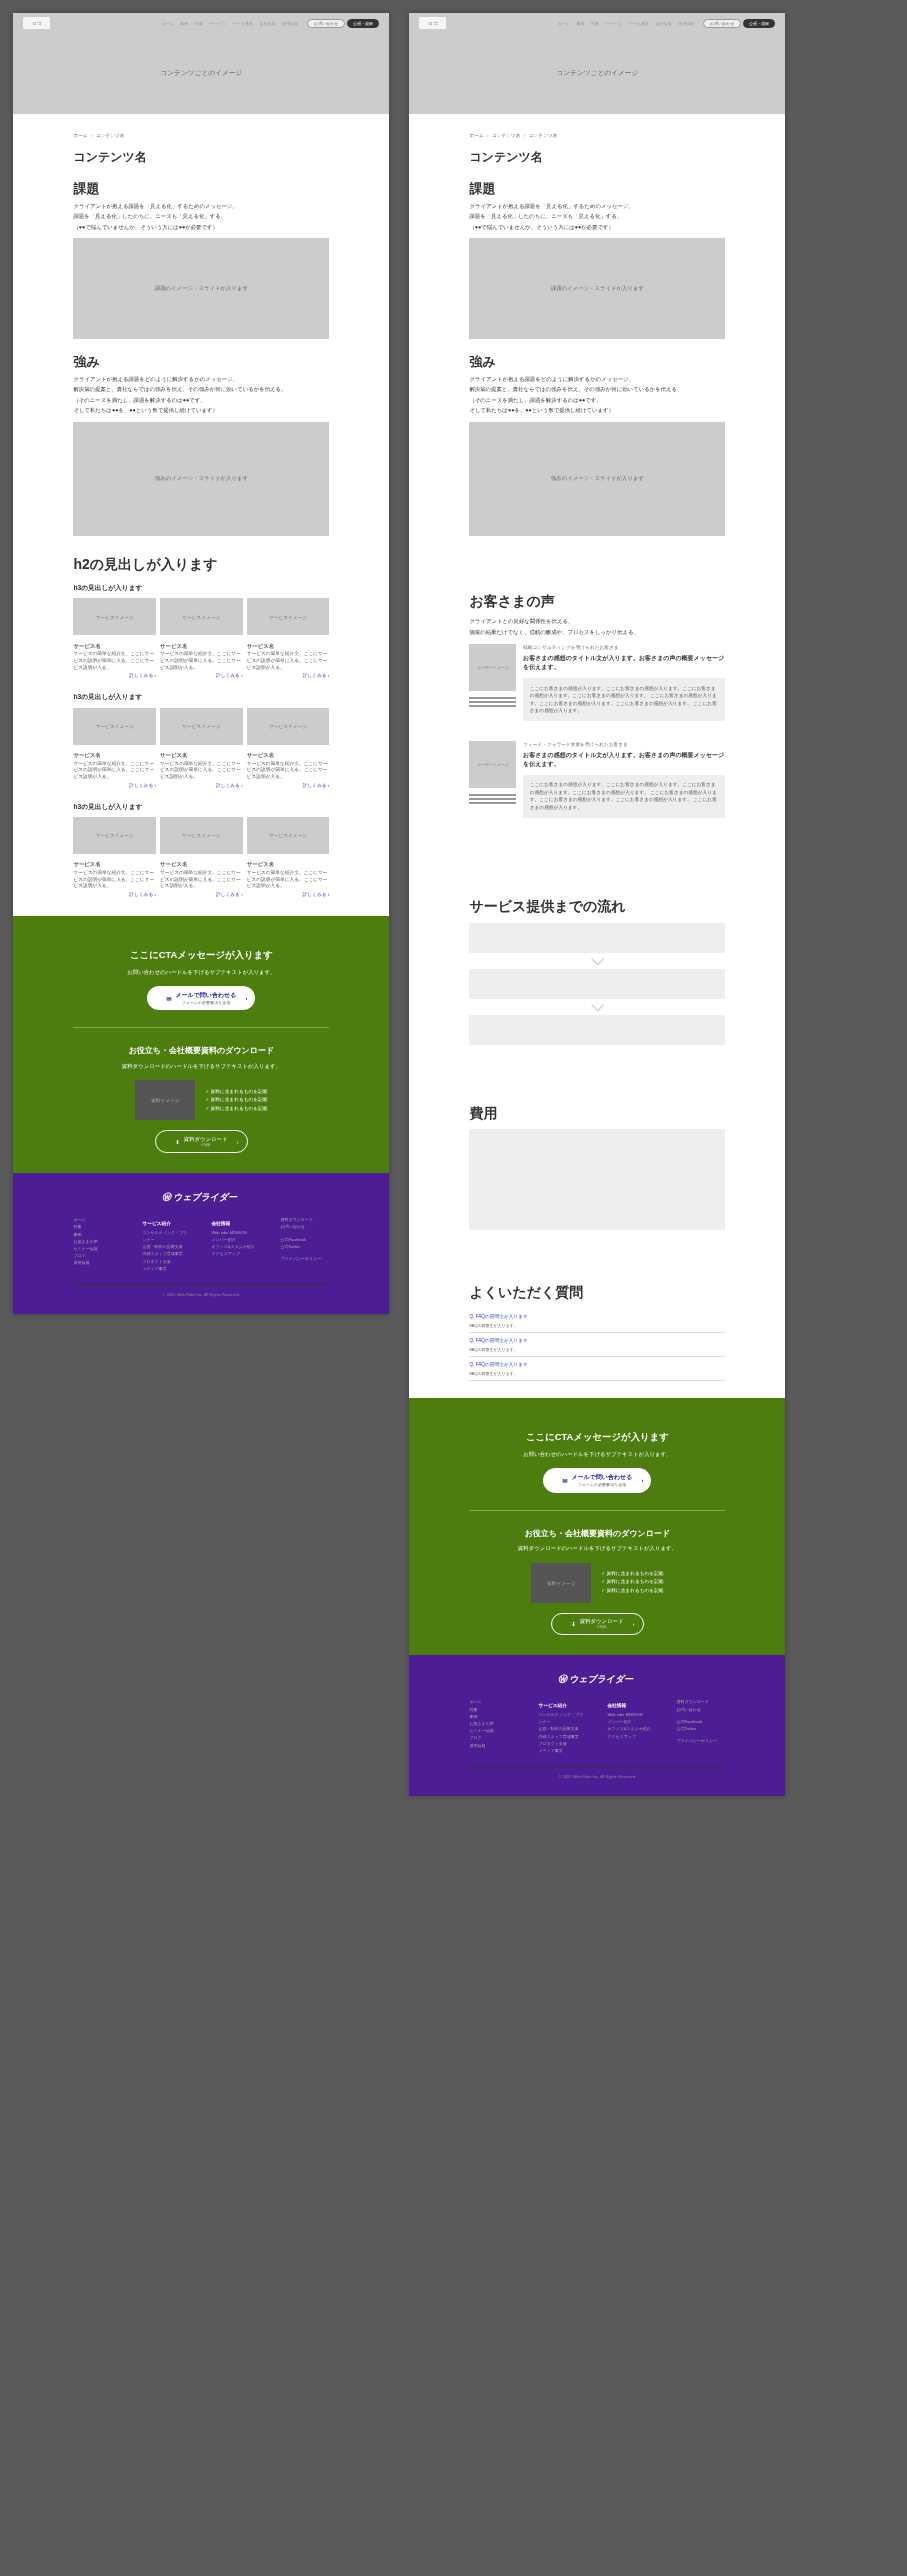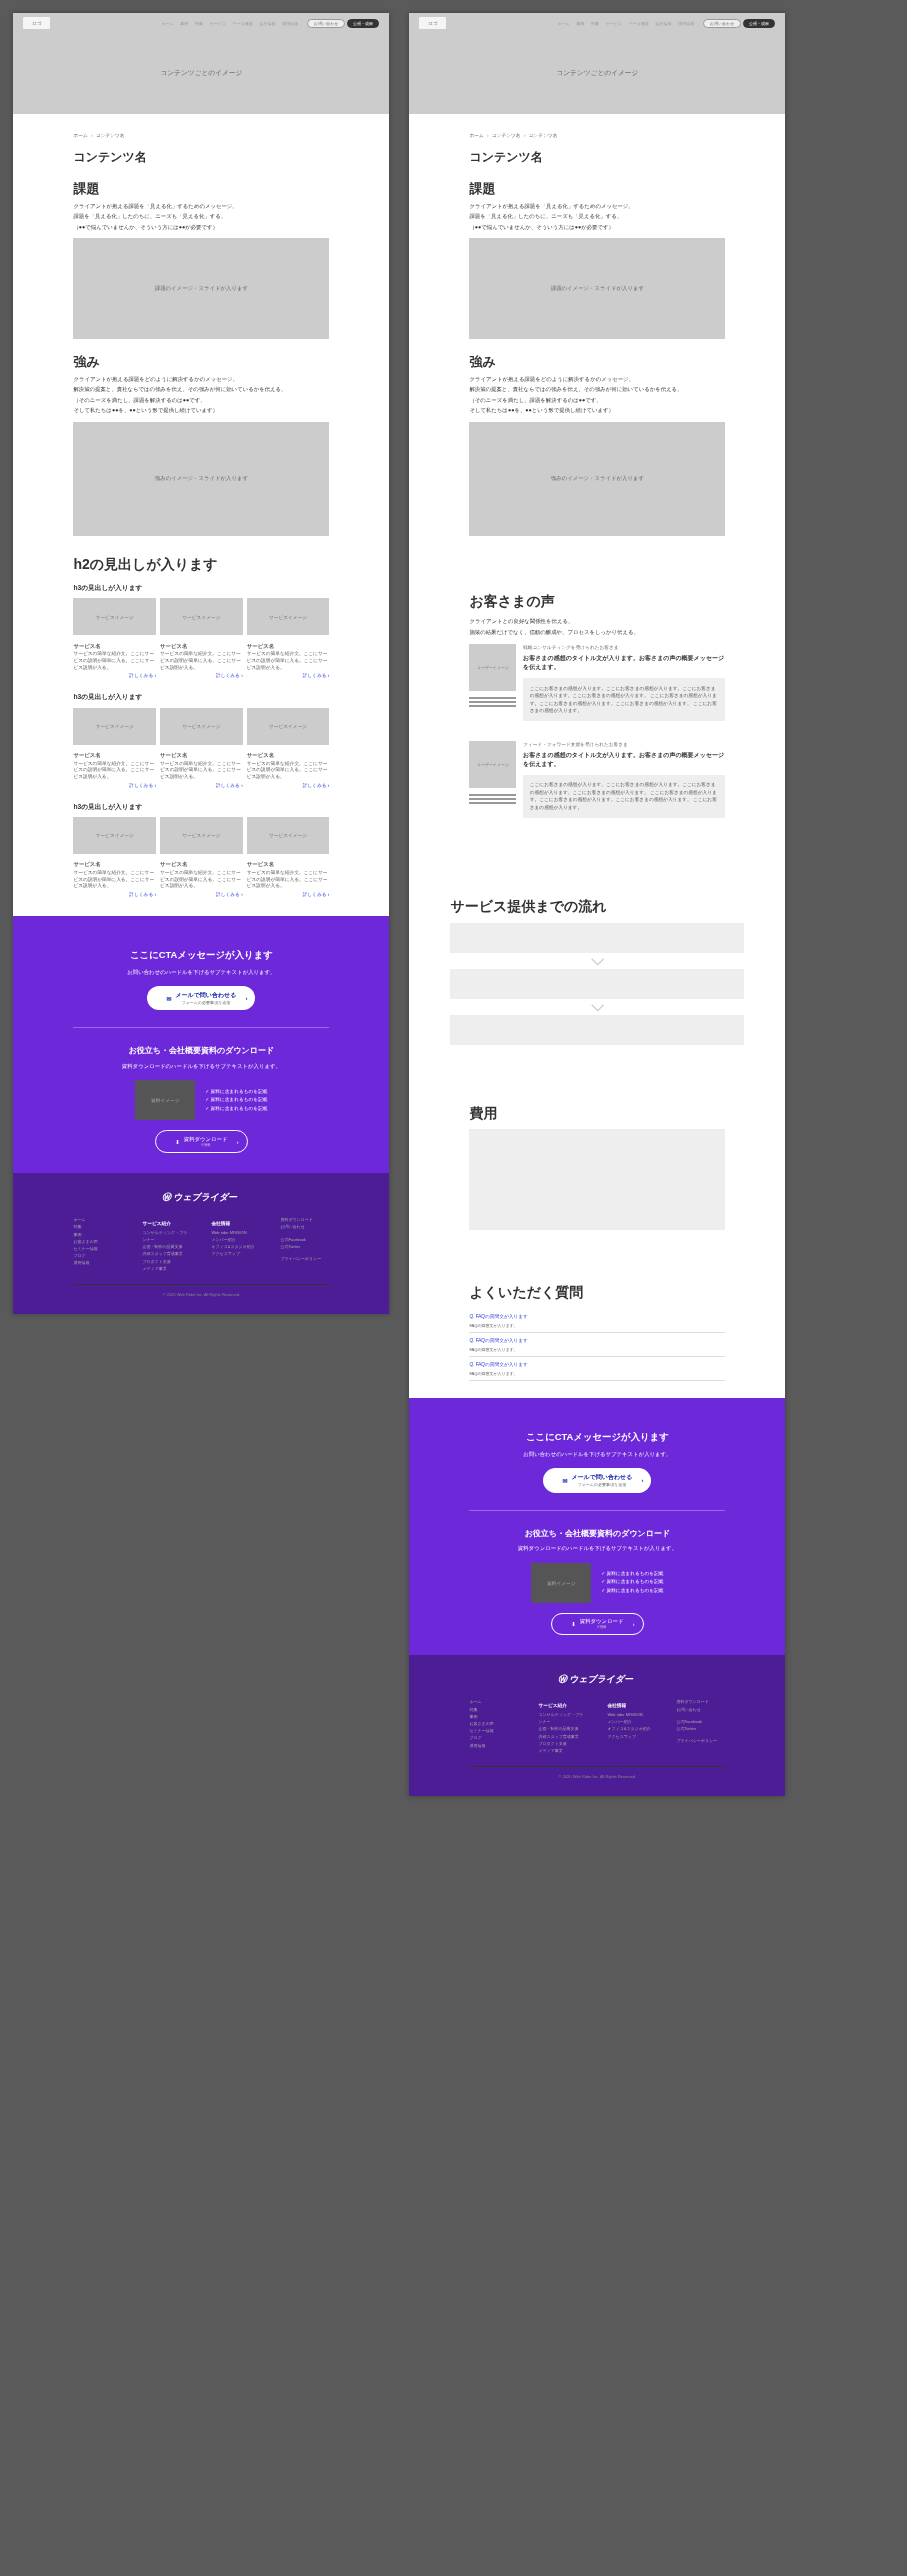--- a/index.html
+++ b/index.html
@@ -49,34 +49,34 @@
 .voice-item{display:flex;gap:6.7px;margin-bottom:20px}
 .voice-img{width:47px;min-height:47px;background:#ccc;display:flex;align-items:center;justify-content:center;font-size:4px;color:#777;flex-shrink:0;text-align:center}
 .voice-logo{width:47px;height:17px;margin-top:2.7px;display:flex;flex-direction:column;gap:2px;padding:2.7px 0}
 .voice-logo span{height:2px;background:#999;display:block}
 .voice-body{flex:1}
 .voice-sub{font-size:4.7px;color:#666;margin-bottom:4px}
 .voice-hd{font-size:6px;font-weight:bold;line-height:1.5;margin-bottom:5.4px}
 .voice-desc{background:#eee;padding:6.7px;font-size:4.7px;color:#555;line-height:1.6}
 
 
-.flow{padding:20px 41px}
+.flow{padding:20px 60px}
 .flow-step{background:#eee;height:30px;margin-bottom:2.7px}
 .flow-arrow{text-align:center;height:13.4px;display:flex;align-items:center;justify-content:center}
 .flow-arrow svg{width:13.4px;height:8px}
 
 
 .sect{padding:17px 60px}
 .cost-ph{background:#eee;height:101px}
 .faq-item{border-bottom:0.7px solid #ddd;padding:4px 0;font-size:4.7px}
 .faq-q{color:#2a3cd8;margin-bottom:4px}
 .faq-a{color:#555;font-size:4px}
 
 
-.cta{background:#6d28d9;color:#fff;padding:20px 60px;text-align:center}
+.cta{background:#4d7c0f;color:#fff;padding:20px 60px;text-align:center}
 .cta h2{font-size:9.4px;color:#fff}
 .cta-sub{font-size:5.4px;margin:5.4px 0 9.4px;color:#fff}
 .btn-white{background:#fff;color:#1a2aa8;border-radius:13.4px;padding:5.4px 19px;display:inline-flex;align-items:center;gap:4px;font-size:6px;font-weight:bold;position:relative}
 .btn-white small{display:block;font-size:4px;font-weight:normal;color:#666}
 .btn-white::after{content:"›";position:absolute;right:8px}
 .cta-sep{border-top:0.7px solid rgba(255,255,255,0.3);margin:17px 0}
 .cta-h3{font-size:8px;font-weight:bold;color:#fff;margin-bottom:4px}
 .dl-row{display:flex;gap:10px;justify-content:center;align-items:center;margin:10px 0}
 .dl-img{width:60px;height:40px;background:#555;color:#aaa;display:flex;align-items:center;justify-content:center;font-size:4.7px}
 .dl-list{text-align:left;font-size:4.7px;line-height:1.8}

